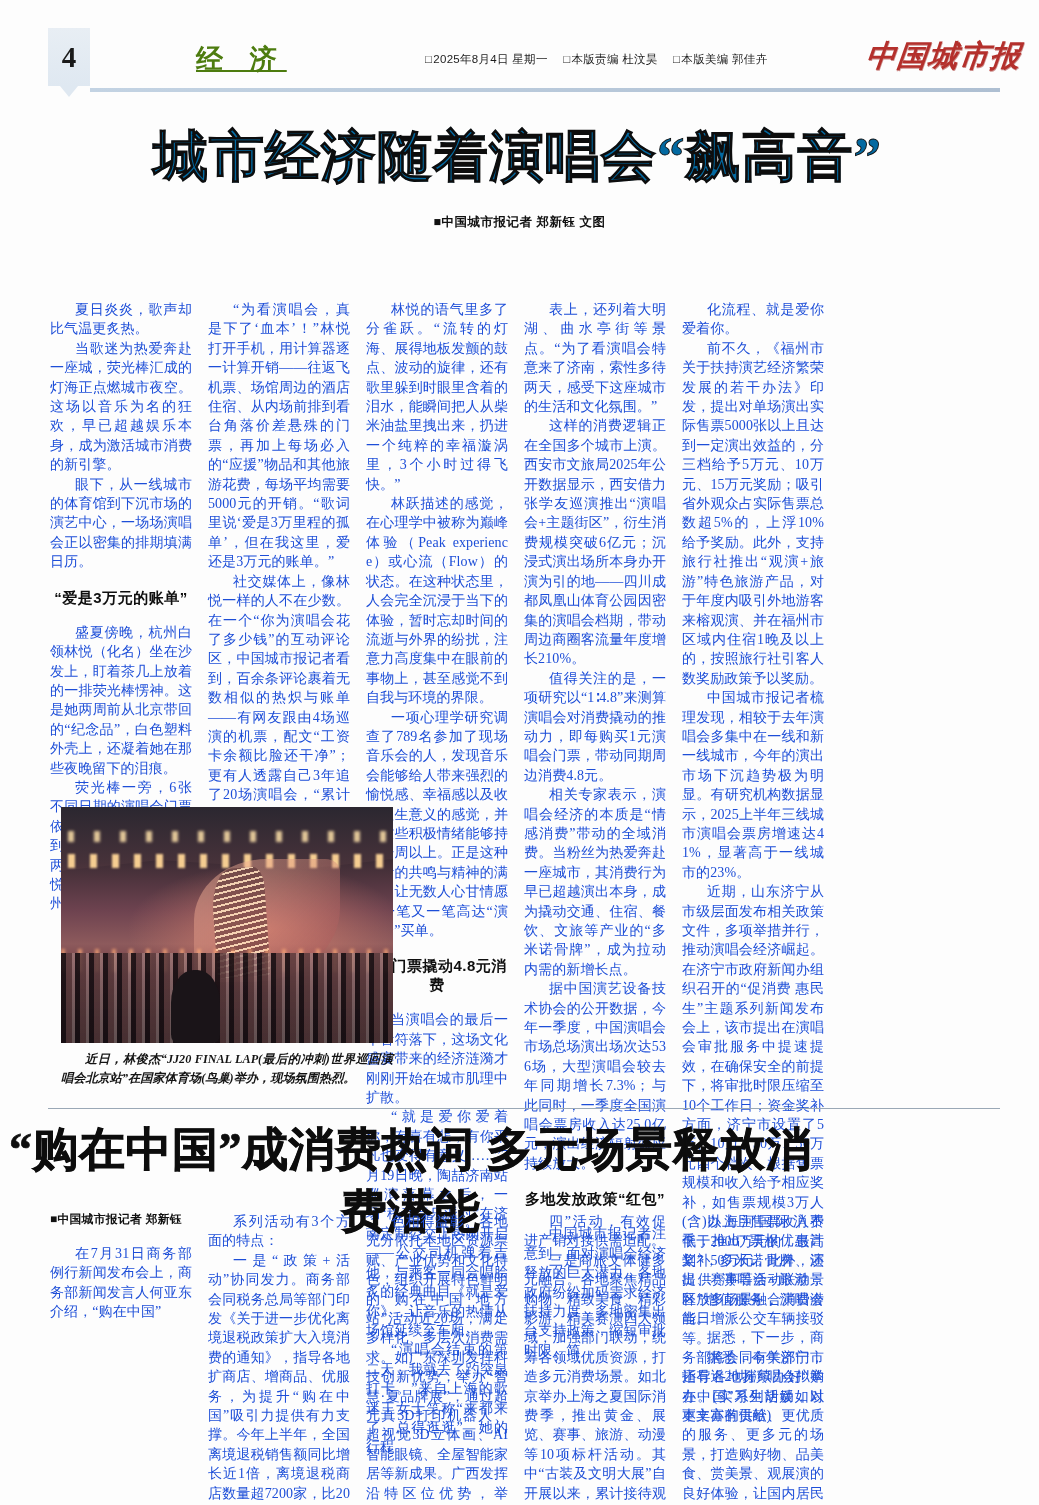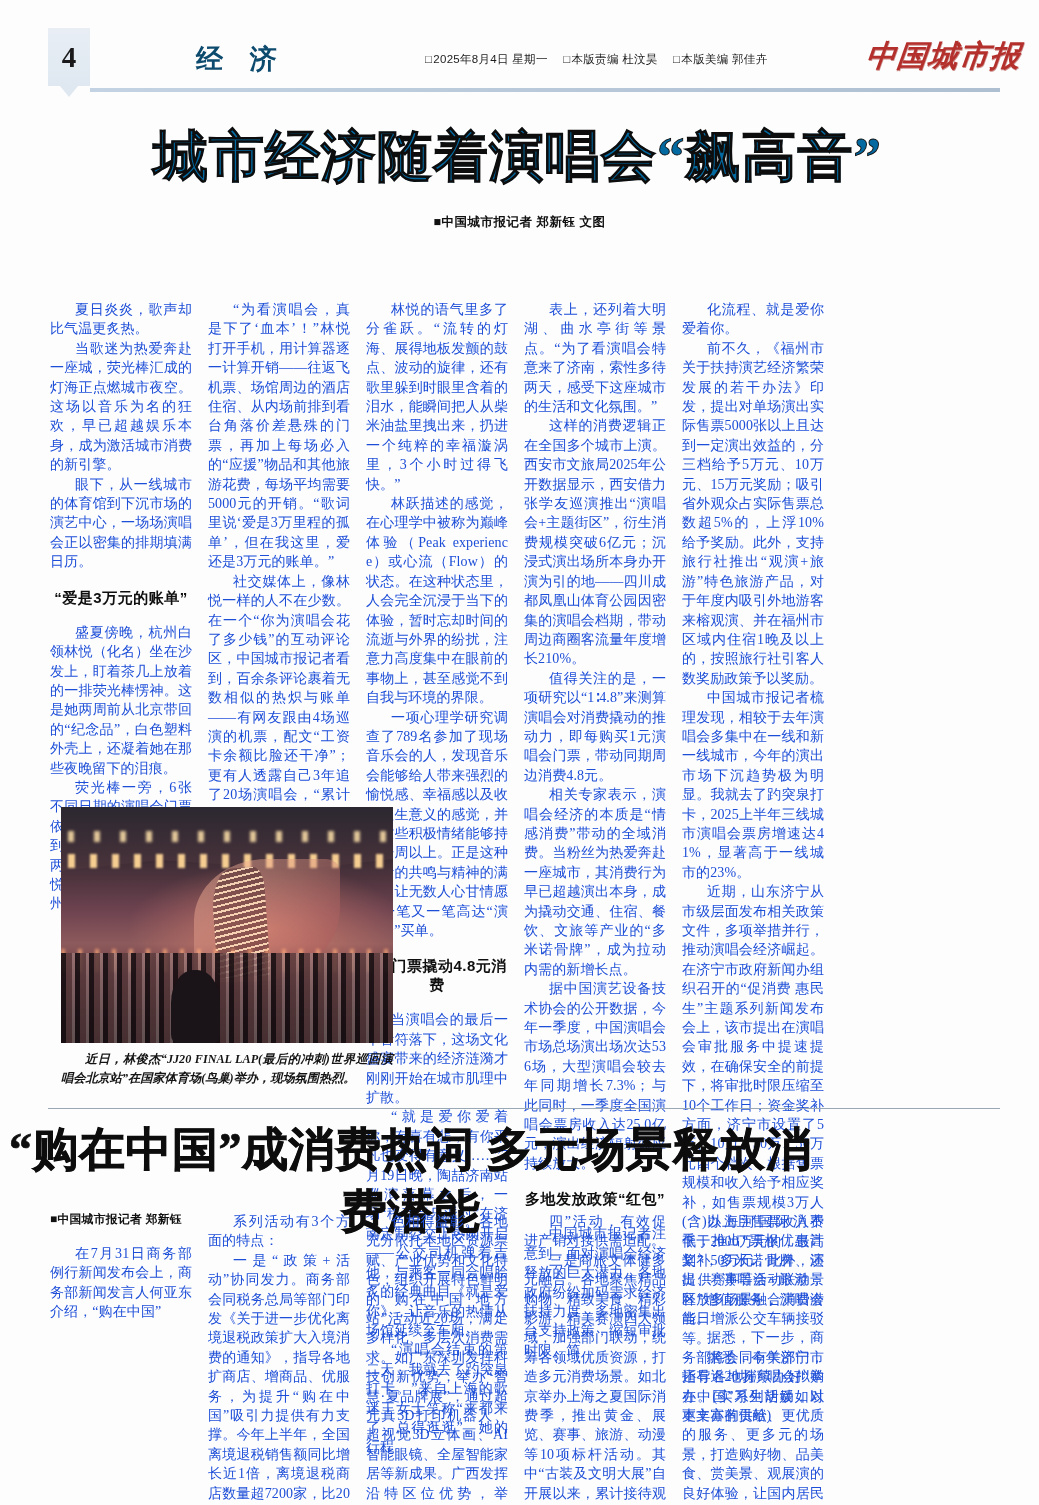--- a/index.html
+++ b/index.html
@@ -52,21 +52,22 @@
     border-right: 9px solid transparent;
     border-top: 11px solid #dfe8f1;
   }
   .section-name {
     position: absolute;
     left: 196px; top: 41px;
     font-family: "Liberation Serif", serif;
     font-weight: bold;
     font-size: 27px;
     letter-spacing: 10px;
-    color: #0c4a6e;
+    color: #4d7c0f;
+    text-decoration: underline;
   }
   .dateline {
     position: absolute;
     left: 425px; top: 52px;
     font-size: 11.5px;
     font-family: "Liberation Sans", sans-serif;
     color: #1d1d1d;
     letter-spacing: 0.3px;
     white-space: nowrap;
   }
@@ -338,21 +339,21 @@
         <p class="bd">据中国演艺设备技术协会的公开数据，今年一季度，中国演唱会市场总场演出场次达536场，大型演唱会较去年同期增长7.3%；与此同时，一季度全国演唱会票房收入达25.0亿元，演出经济辐射效应持续放大。</p>
         <h3 class="sub">多地发放政策“红包”</h3>
         <p class="bd">中国城市报记者注意到，面对演唱会经济释放的巨大潜力，各地政府纷纷加码需求经济扶持力度，多地密集出台支持政策，缩短审批时限、简</p>
       </div>
         </div>
 
       <div class="col">
           <div class="inner">
         <p class="bd">化流程、就是爱你爱着你。</p>
         <p class="bd">前不久，《福州市关于扶持演艺经济繁荣发展的若干办法》印发，提出对单场演出实际售票5000张以上且达到一定演出效益的，分三档给予5万元、10万元、15万元奖励；吸引省外观众占实际售票总数超5%的，上浮10%给予奖励。此外，支持旅行社推出“观演+旅游”特色旅游产品，对于年度内吸引外地游客来榕观演、并在福州市区域内住宿1晚及以上的，按照旅行社引客人数奖励政策予以奖励。</p>
-        <p class="bd">中国城市报记者梳理发现，相较于去年演唱会多集中在一线和新一线城市，今年的演出市场下沉趋势极为明显。我就去了趵突泉打卡，2025上半年三线城市演唱会票房增速达41%，显著高于一线城市的23%。</p>
+        <p class="bd">中国城市报记者梳理发现，相较于去年演唱会多集中在一线和新一线城市，今年的演出市场下沉趋势极为明显。有研究机构数据显示，2025上半年三线城市演唱会票房增速达41%，显著高于一线城市的23%。</p>
         <p class="bd">近期，山东济宁从市级层面发布相关政策文件，多项举措并行，推动演唱会经济崛起。在济宁市政府新闻办组织召开的“促消费 惠民生”主题系列新闻发布会上，该市提出在演唱会审批服务中提速提效，在确保安全的前提下，将审批时限压缩至10个工作日；资金奖补方面，济宁市设置了5万、10万、30万、50万元四个档次，根据售票规模和收入给予相应奖补，如售票规模3万人(含)以上且售票收入不低于2000万元的，最高奖补50万元；此外，还提供“演唱会+旅游景区”增值服务，演唱会当日增派公交车辆接驳等。</p>
         <p class="bd">据悉，今年济宁市还有近20场演唱会拟举办。(实习生胡媛如对本文亦有贡献)</p>
       </div>
         </div>
 
     </div>
 
     <div class="photo-wrap" style="position:absolute; left:61px; top:697px;">
       <div class="photo">
         <div class="ph-sky"></div>

